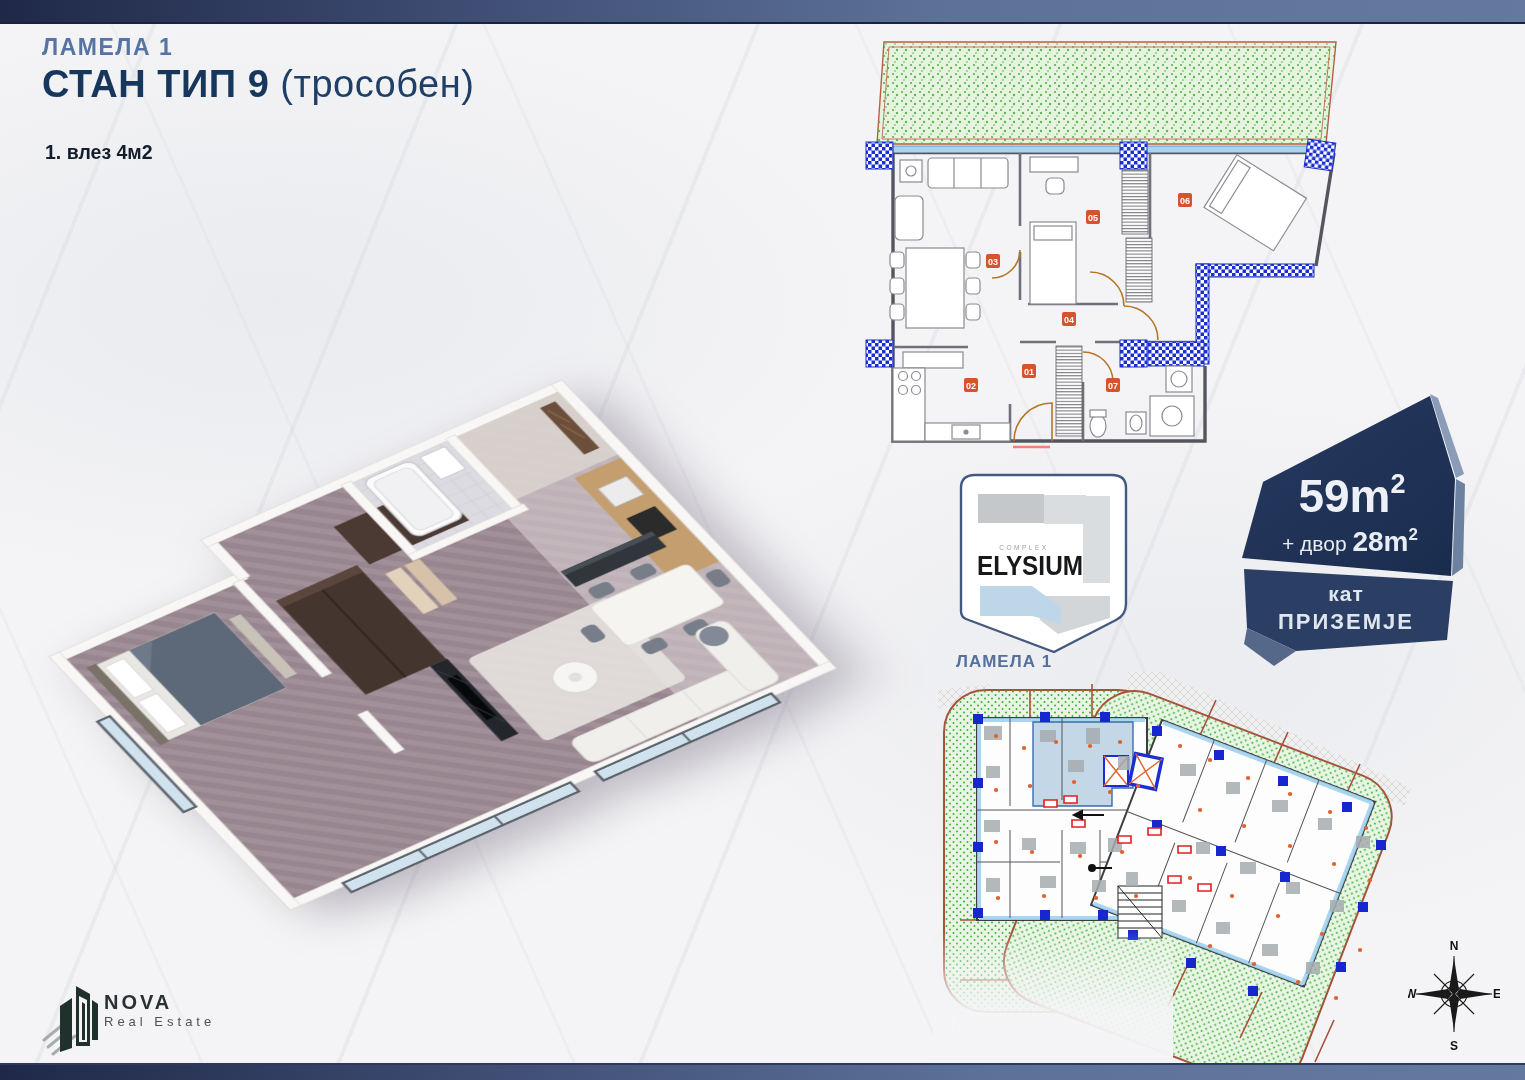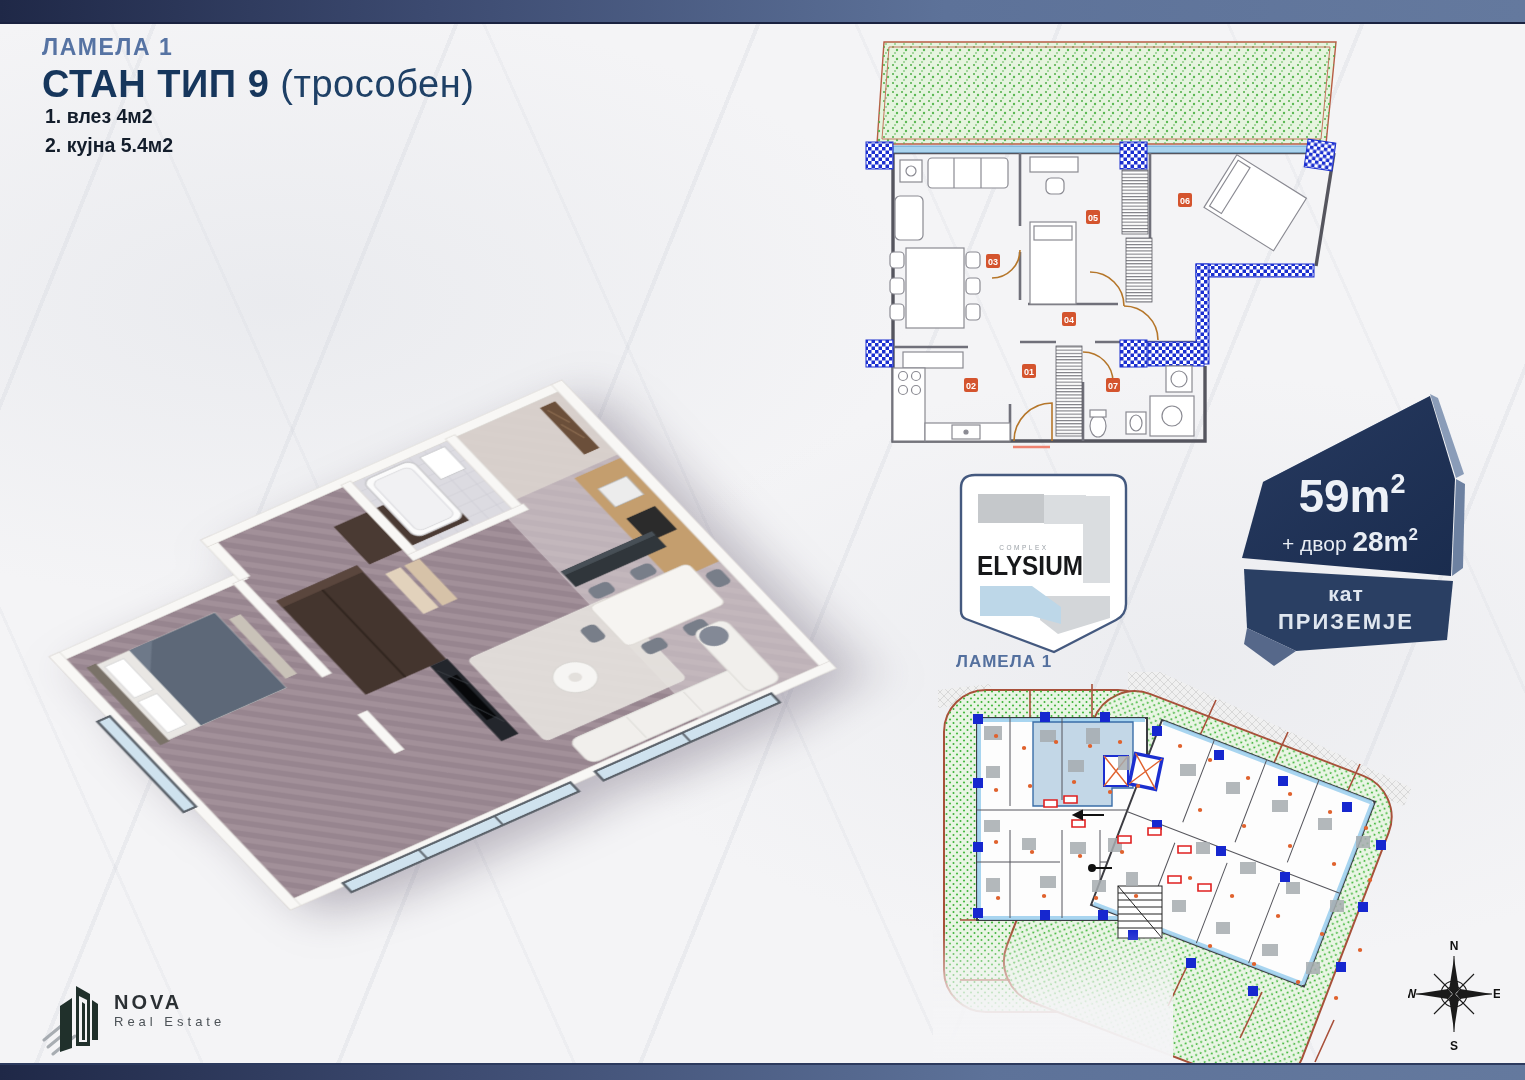--- a/index.html
+++ b/index.html
@@ -15,31 +15,31 @@
     background:linear-gradient(90deg,#1f2847 0%,#3c4a70 28%,#5d7299 62%,#64799e 100%);
     border-bottom:2px solid #1a2240;}
   .bottombar{position:absolute;left:0;top:1063px;width:1525px;height:17px;
     background:linear-gradient(90deg,#1f2847 0%,#3d4b71 30%,#5d7299 65%,#64799e 100%);
     border-top:2px solid #2c3a5e;}
   .title-block{position:absolute;left:42px;top:34px;}
   .title-lamela{font-size:23px;font-weight:bold;letter-spacing:1.5px;color:#5673a3;}
   .title-main-row{margin-top:2px;font-size:38px;color:#16365c;letter-spacing:.5px;}
   .title-main{font-weight:bold;}
   .title-sub{font-weight:400;color:#1e4066;}
-  .room-list{position:absolute;left:45px;top:102px;margin:0;padding:0;list-style:none;
+  .room-list{position:absolute;left:45px;top:138px;margin:0;padding:0;list-style:none;
     font-size:19.5px;line-height:29px;font-weight:600;color:#131d2b;}
   
   .iso3d{position:absolute;left:8px;top:322px;width:845px;height:672px;}
   .iso3d .scene{position:absolute;left:50%;top:50%;width:560px;height:430px;margin-left:-285px;margin-top:-228px;
     transform:rotateX(47deg) rotateZ(-33deg) scale(1.13);
     filter:drop-shadow(16px 26px 26px rgba(95,85,105,.38));}
   .iso3d svg{overflow:visible;}
   .abs{position:absolute;}
   .elysium-label,.site-label{font-size:17px;font-weight:bold;letter-spacing:1px;color:#54709e;}
-  .nova{position:absolute;left:40px;top:962px;display:flex;align-items:center;gap:10px;}
+  .nova{position:absolute;left:40px;top:962px;display:flex;align-items:center;}
   .nova-text .nova-brand{font-size:20px;font-weight:bold;letter-spacing:3px;color:#2b3034;}
   .nova-text .nova-sub{font-size:13px;letter-spacing:4px;color:#4c5257;margin-top:0;}
   svg text{font-family:"Liberation Sans",sans-serif;}
 </style>
 </head>
 <body>
 
 <div class="page">
 
   <div class="topbar"></div>
@@ -91,21 +91,20 @@
   <div class="title-block">
     <div class="title-lamela">ЛАМЕЛА 1</div>
     <div class="title-main-row">
       <span class="title-main">СТАН ТИП 9</span>
       <span class="title-sub">(трособен)</span>
     </div>
   </div>
 
   <ul class="room-list">
     <li>1. влез 4м2</li>
-    <li>2. кујна 5.4м2</li>
   </ul>
 
   <div class="iso3d">
     <div class="scene">
       <svg width="560" height="430" viewBox="0 0 560 430">
 
         <polygon points="0,55 195,55 195,0 560,0 560,430 0,430" fill="url(#patFloor)"></polygon>
         <rect x="430" y="0" width="130" height="430" fill="#d6cfd2" opacity=".62"></rect>
         <rect x="340" y="0" width="100" height="112" fill="url(#patTile)"></rect>
         <rect x="300" y="250" width="150" height="128" rx="6" fill="#e7e3df" opacity=".9"></rect>

